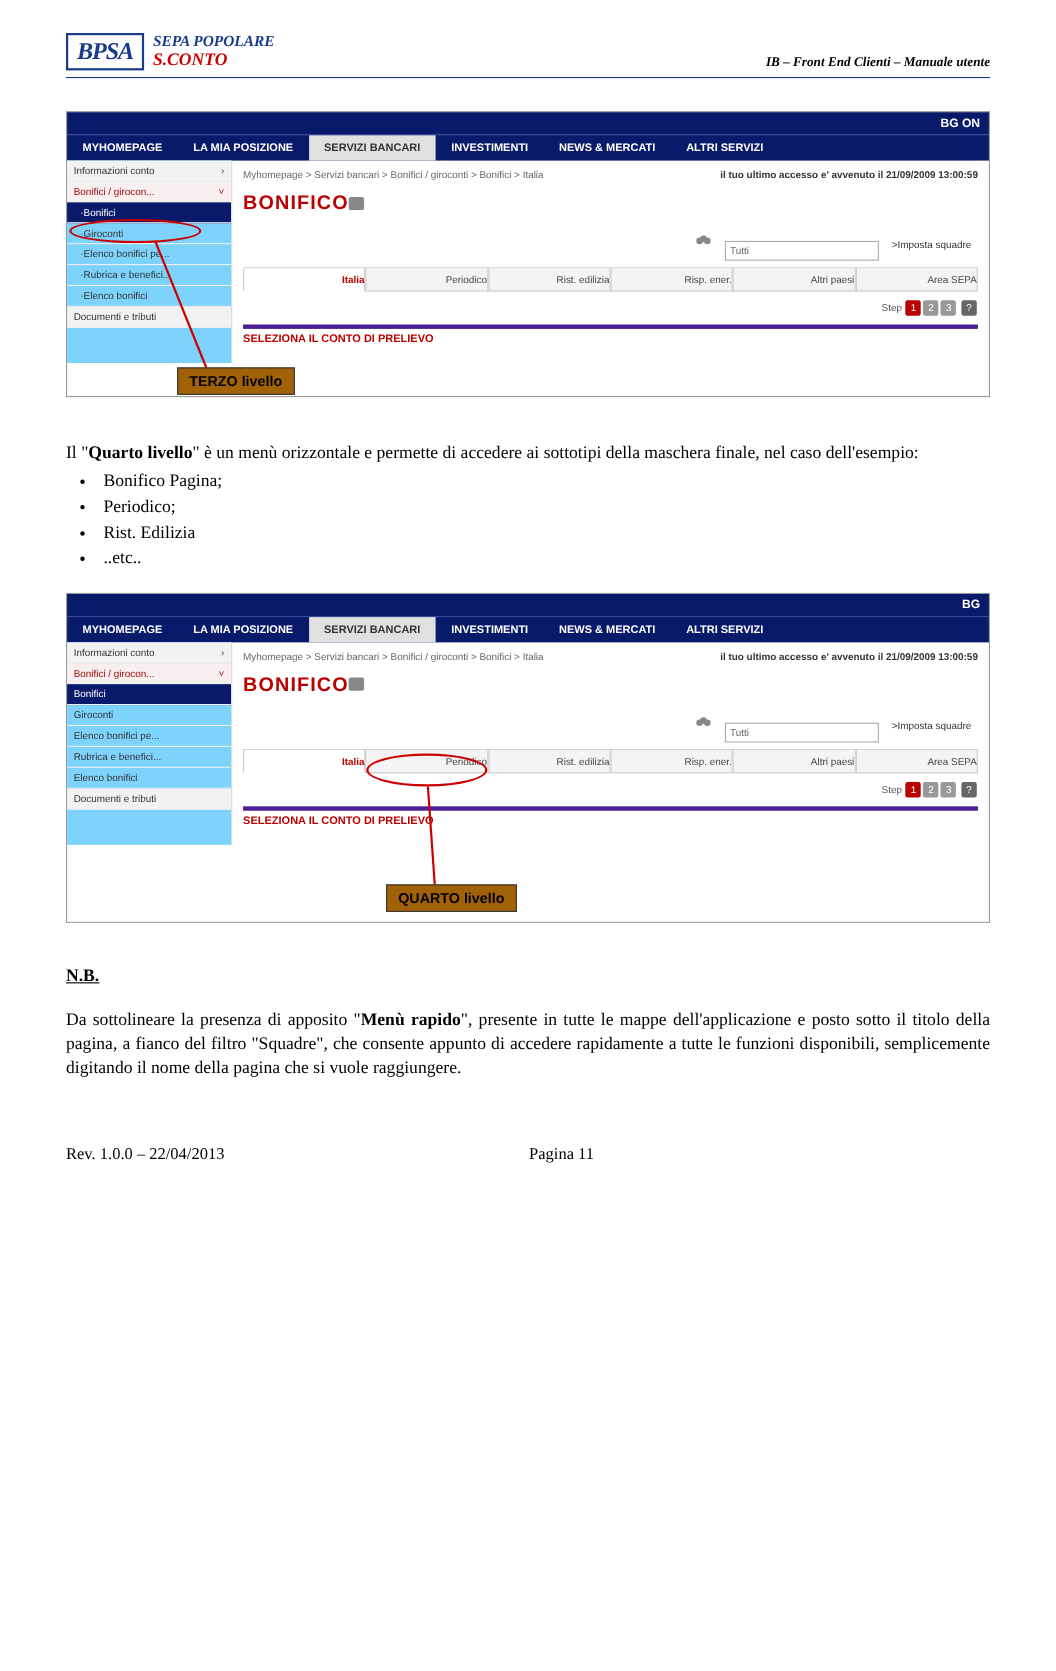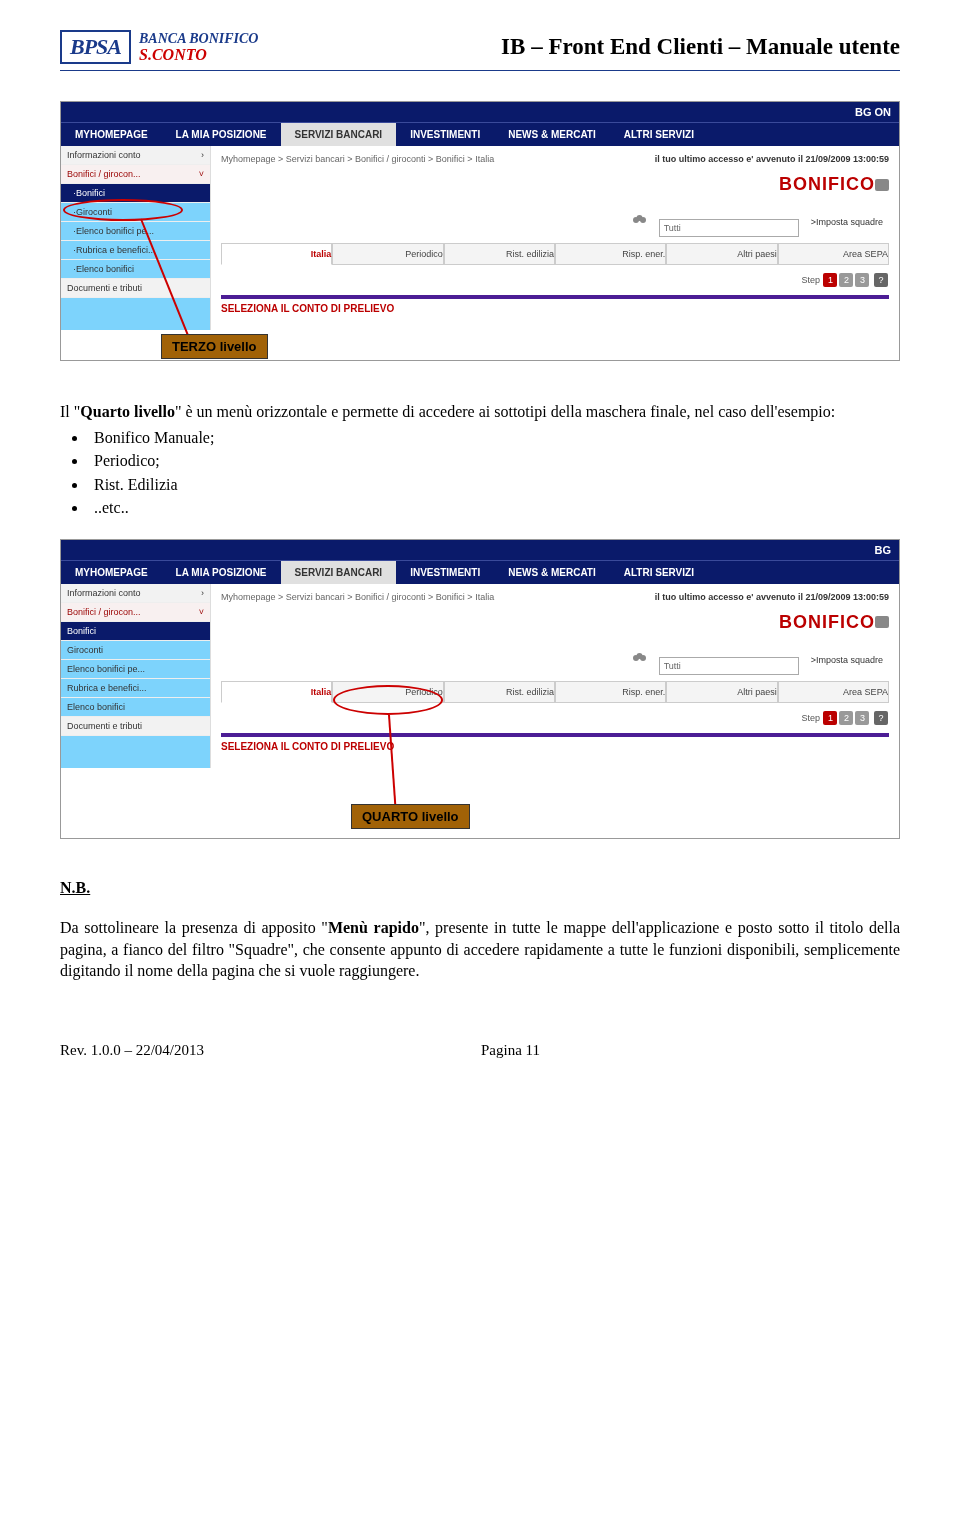--- a/index.html
+++ b/index.html
@@ -1,43 +1,43 @@
 <!DOCTYPE html>
 <html><head>
 <meta charset="utf-8">
 <style>
   * { box-sizing: border-box; margin: 0; padding: 0; }
   body { font-family: "Times New Roman", serif; font-size: 14px; background: #fff; color: #000; width: 960px; margin: 0 auto; padding: 30px 60px; }
   
-  .header-row { display: flex; justify-content: space-between; align-items: center; margin-bottom: 6px; }
+  .header-row { display: flex; justify-content: space-between; align-items: flex-end; margin-bottom: 6px; }
   .logo { display: flex; align-items: center; gap: 0; }
   .logo-badge { font-weight: bold; font-style: italic; font-size: 22px; color: #1a3a8a; background: #fff; border: 2px solid #1a3a8a; padding: 2px 8px; letter-spacing: -1px; }
   .logo-text { font-family: serif; font-weight: bold; font-style: italic; color: #1a3a8a; font-size: 14px; line-height: 1.1; margin-left: 8px; }
   .logo-sub { color: #c00; font-size: 16px; font-weight: bold; font-style: italic; }
-  .doc-header { font-family: "Times New Roman", serif; font-weight: bold; font-size: 23px; color: #000; }
+  .doc-header { font-family: "Times New Roman", serif; font-style: italic; font-weight: bold; font-size: 12px; color: #000; }
   .hr { border: none; border-top: 1.5px solid #1a3a8a; margin: 4px 0 30px 0; }
   
   .screenshot { border: 1px solid #999; background: #fff; margin: 10px 0 40px 0; font-family: Arial, sans-serif; font-size: 10px; position: relative; }
   .ss-top { background: #0a1a6a; color: #fff; text-align: right; padding: 4px 8px; font-weight: bold; font-size: 11px; }
   .ss-menubar { background: #0a1a6a; color: #fff; display: flex; align-items: center; border-top: 1px solid #3a4a9a; }
   .ss-menubar .tab { padding: 6px 14px; font-weight: bold; font-size: 10px; }
   .ss-menubar .tab.active { background: #e0e0e0; color: #333; }
   
   .ss-body { display: flex; }
   .ss-sidebar { width: 150px; background: #7dd3fc; border-right: 1px solid #ddd; }
   .ss-sidebar .sbitem { padding: 4px 6px; border-bottom: 1px solid #eee; color: #333; font-size: 9px; }
   .ss-sidebar .sbitem.hdr { background: #f2f2f2; display: flex; justify-content: space-between; }
   .ss-sidebar .sbitem.cat { color: #900; background: #f8f0f0; display: flex; justify-content: space-between; }
   .ss-sidebar .sbitem.sel { background: #0a1a6a; color: #fff; }
   .ss-sidebar .sbitem.sub { padding-left: 12px; }
   
   .ss-main { flex: 1; padding: 4px 10px 8px 10px; }
   .ss-breadcrumb { font-size: 9px; color: #666; padding: 4px 0; display: flex; justify-content: space-between; }
   .ss-breadcrumb .bc-right { color: #333; font-weight: bold; }
-  .ss-title-row { display: flex; justify-content: flex-end; align-items: center; }
+  .ss-title-row { display: flex; justify-content: flex-start; align-items: center; }
   .ss-title { color: #b00; font-weight: bold; font-size: 18px; letter-spacing: 1px; padding: 6px 0; }
   .ss-print { width: 14px; height: 12px; background: #888; border-radius: 2px; display: inline-block; }
   
   .ss-quickbar { display: flex; justify-content: flex-end; align-items: center; gap: 6px; padding: 6px 0; }
   .ss-ppl-icon { width: 20px; height: 16px; display: inline-block; }
   .ss-ppl-icon::before { content: ""; display: inline-block; width: 6px; height: 6px; border-radius: 50%; background: #888; box-shadow: 7px 0 #888, 3.5px -2px #888; }
   .ss-quick-input { width: 140px; height: 18px; border: 1px solid #aaa; font-size: 9px; padding: 0 4px; color: #666; margin-top: 12px; }
   .ss-quick-btn { background: #fff; border: none; color: #333; font-size: 9px; padding: 2px 6px; }
   
   .ss-tabs { display: flex; border-top: 1px solid #ccc; }
@@ -64,21 +64,21 @@
   
   .footer-row { display: flex; justify-content: space-between; margin-top: 60px; font-size: 15px; }
 </style>
 </head>
 <body>
 
 <div class="header-row">
   <div class="logo">
     <span class="logo-badge">BPSA</span>
     <div class="logo-text">
-      <div>BANCA BONIFICO</div>
+      <div>SEPA POPOLARE</div>
       <div class="logo-sub">S.CONTO</div>
     </div>
   </div>
   <div class="doc-header">IB – Front End Clienti – Manuale utente</div>
 </div>
 <hr class="hr">
 
 <div class="screenshot" style="height:260px;">
   <div class="ss-top">BG ON</div>
   <div class="ss-menubar">
@@ -139,21 +139,21 @@
   <div class="circle-annot" style="left:2px; top:97px; width:120px; height:22px;"></div>
   <div class="annot-line" style="left:80px; top:116px; width:130px; transform: rotate(68deg);"></div>
   <div class="annot-box" style="left:100px; top:232px;">TERZO livello</div>
 </div>
 
 <div class="body-text">
   <p>
     <span>Il "</span><b>Quarto livello</b><span>" è un menù orizzontale e permette di accedere ai sottotipi della maschera finale, nel caso dell'esempio:</span>
   </p>
   <ul>
-    <li>Bonifico Manuale;</li>
+    <li>Bonifico Pagina;</li>
     <li>Periodico;</li>
     <li>Rist. Edilizia</li>
     <li>..etc..</li>
   </ul>
 </div>
 
 <div class="screenshot" style="height:300px;">
   <div class="ss-top">BG</div>
   <div class="ss-menubar">
     <span class="tab">MYHOMEPAGE</span>

